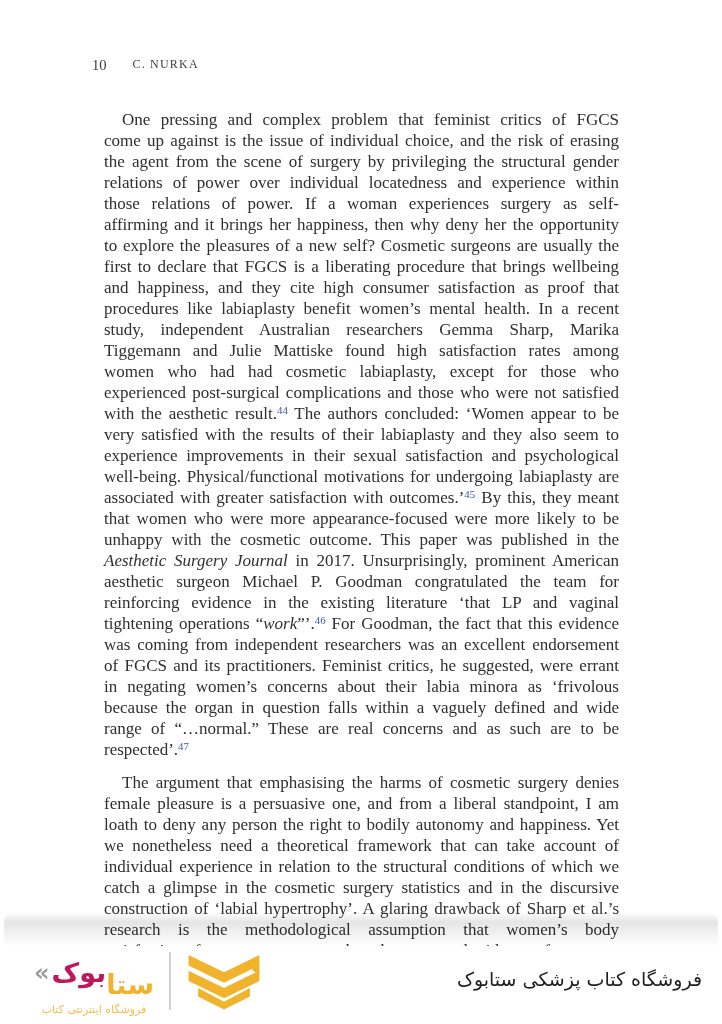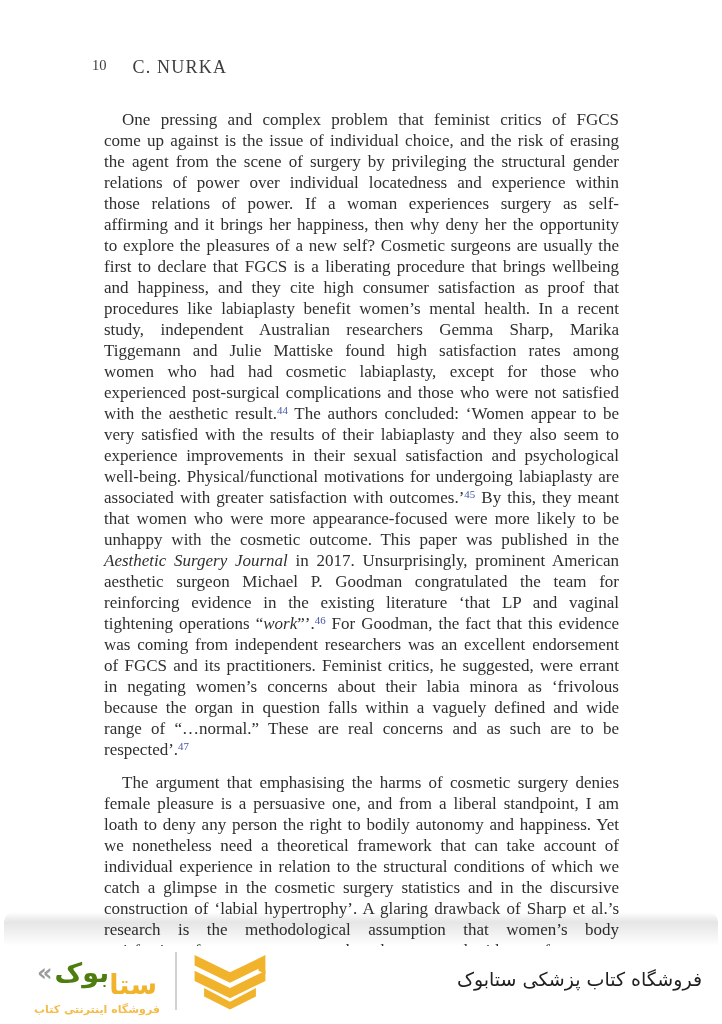--- a/index.html
+++ b/index.html
@@ -16,21 +16,21 @@
   
   .running-header {
     position: absolute;
     top: 57px;
     left: 92px;
     display: flex;
     align-items: flex-start;
     color: #3d3d3d;
   }
   .page-number { font-size: 14.5px; margin-right: 26px; }
-  .running-head { font-size: 18px; letter-spacing: 1.2px; }
+  .running-head { font-size: 12px; letter-spacing: 1.2px; }
 
   
   .body-text {
     position: absolute;
     top: 97px;
     left: 92px;
     width: 539px;
     font-size: 17px;
     line-height: 21px;
     word-spacing: 1.5px;
@@ -89,29 +89,28 @@
     font-weight: bold;
     font-size: 27px;
     line-height: 1.1;
   }
   .wordmark-row .chevron-mark {
     color: #9b9b9b;
     font-size: 24px;
     margin-right: 2px;
     font-weight: bold;
   }
-  .wordmark-gray  { color: #4d7c0f; }
+  .wordmark-gray  { color: #be185d; }
   .wordmark-yellow{ color: #f2b32c; margin-top: 24px; }
   .brand-tagline {
     font-family: "DejaVu Sans", sans-serif;
     color: #f4bc49;
     font-size: 11px;
     margin-top: 3px;
     direction: rtl;
-    font-weight: bold;
   }
   .brand-divider {
     width: 2px;
     height: 58px;
     background: #d2d2d2;
     margin: 0 15px;
   }
   .emblem { display: block; }
 
   .store-block {

